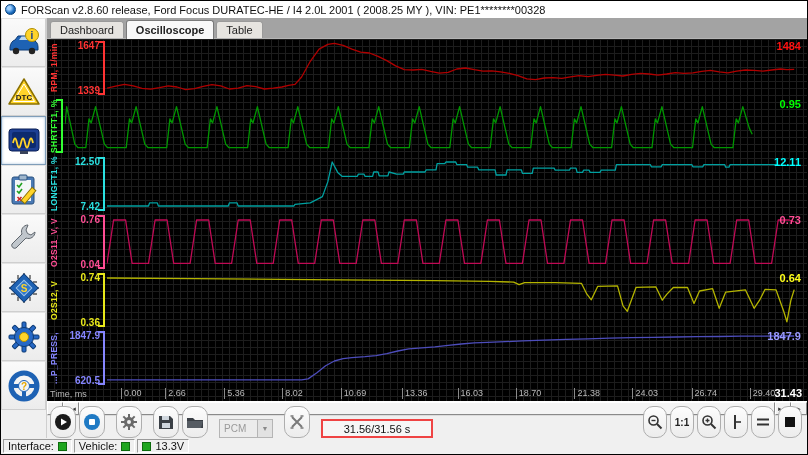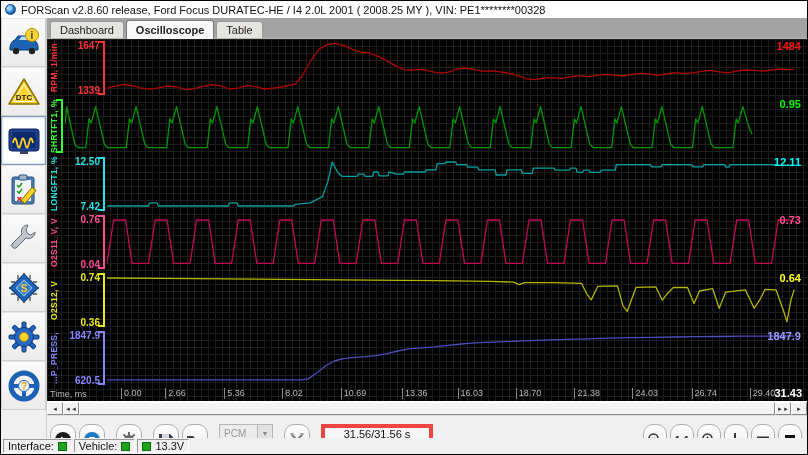--- a/index.html
+++ b/index.html
@@ -48,29 +48,29 @@
   .time-label{position:absolute;left:3px;top:2px;}
   .ticks{position:absolute;left:60px;right:0;top:0;bottom:0;}
   .tick{position:absolute;top:1px;height:11px;line-height:11px;border-left:1px solid #8a8a8a;padding-left:2px;white-space:nowrap;}
   .time-end{position:absolute;right:5px;top:0;font-size:11px;font-weight:bold;color:#fff;}
   
   .hscroll{height:14px;flex:0 0 14px;background:#e8e8e8;display:flex;align-items:stretch;border-top:1px solid #fff;}
   .sc-btn{width:16px;flex:0 0 16px;background:#f2f2f2;border:1px solid;border-color:#fff #8a8a8a #8a8a8a #fff;
     font-size:6px;display:flex;align-items:center;justify-content:center;color:#333;}
   .sc-thumb{flex:1;background:#f4f4f4;border:1px solid;border-color:#fff #8a8a8a #8a8a8a #fff;}
   
-  .toolbar{height:23px;flex:0 0 23px;background:#f0f0f0;display:flex;align-items:flex-start;gap:3px;padding:8px 5px 0 3px;border-top:1px solid #dcdcdc;}
+  .toolbar{height:23px;flex:0 0 23px;background:#f0f0f0;display:flex;align-items:flex-end;gap:3px;padding:0 5px 0 3px;border-top:1px solid #dcdcdc;}
   .tb{width:26px;height:32px;background:linear-gradient(#fdfdfd,#ececec);border:1px solid #aeaeae;border-radius:10px;
     display:flex;align-items:center;justify-content:center;padding:0;}
   .tb.small{width:24px;}
   .gap{width:5px;}
   .pcm{width:54px;height:19px;border:1px solid #b5b5b5;background:#ececec;display:flex;align-items:center;color:#9a9a9a;font-size:10px;}
   .pcm .txt{flex:1;padding-left:4px;}
   .pcm .arrow{width:15px;height:100%;border-left:1px solid #b5b5b5;background:#e2e2e2;display:flex;align-items:center;justify-content:center;font-size:7px;color:#8a8a8a;}
-  .time-display{width:112px;height:19px;border:4px solid #ef4444;background:#f6f6f6;font-size:11px;color:#111;
+  .time-display{width:112px;height:19px;border:2px solid #ef4444;background:#f6f6f6;font-size:11px;color:#111;
     display:flex;align-items:center;justify-content:center;}
   .right-group{margin-left:auto;display:flex;gap:3px;align-items:center;}
   .ratio{font-size:10px;font-weight:bold;color:#222;width:24px;}
   
   .statusbar{height:16px;flex:0 0 16px;background:#f0f0f0;display:flex;gap:2px;padding:1px 2px;font-size:11px;color:#111;}
   .seg{border:1px solid;border-color:#9a9a9a #fff #fff #9a9a9a;display:flex;align-items:center;gap:4px;padding:0 4px;white-space:nowrap;}
   .seg.msg{flex:1;}
   .greensq{width:9px;height:9px;background:#1ea51e;border:1px solid #0d6b0d;}
 </style>
 </head>

